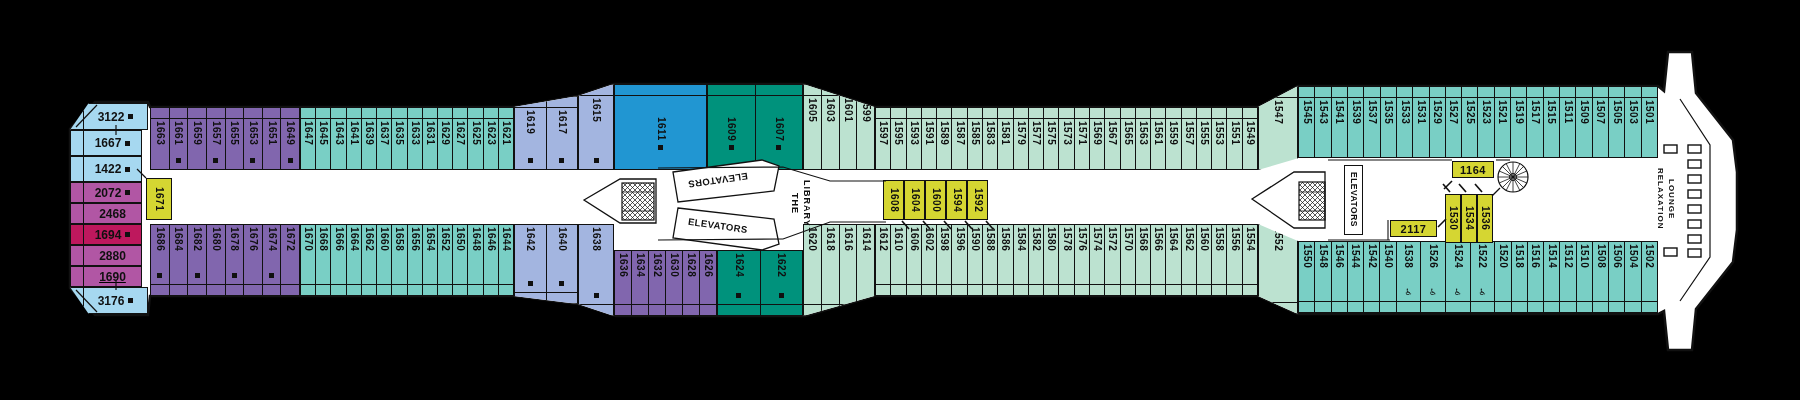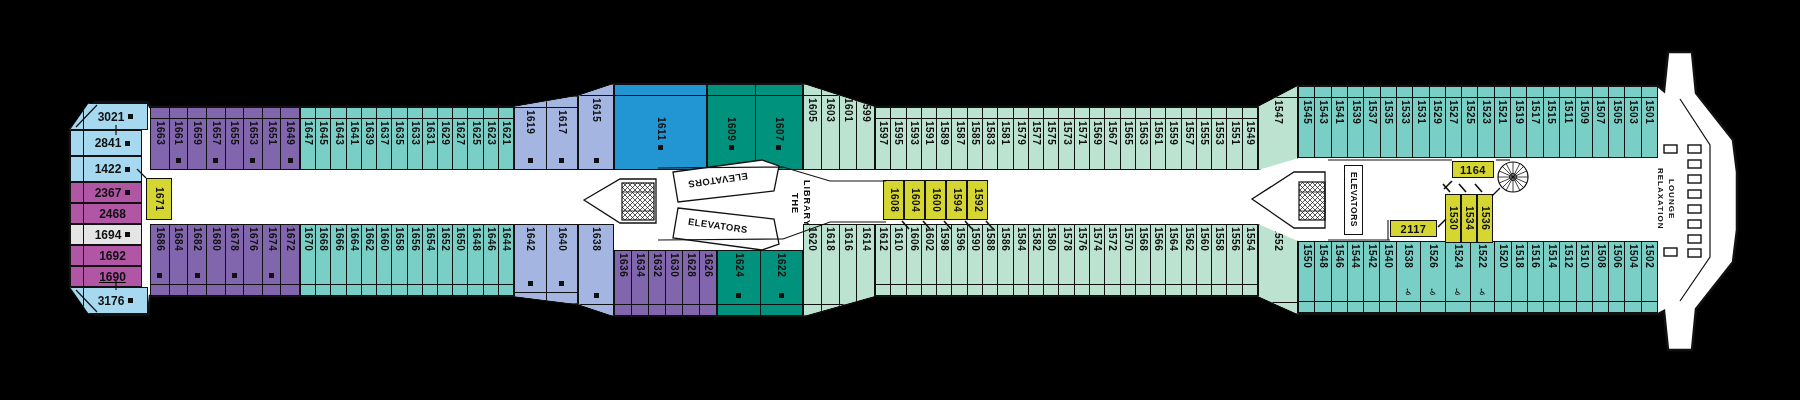--- a/index.html
+++ b/index.html
@@ -1095,62 +1095,62 @@
         <div class="cab" style="background: rgb(121, 207, 197);">
           <div class="nw">
             <span class="vn">1502</span>
           </div>
           <div class="bal"></div>
         </div>
       </div>
       <div class="suite" style="left: 70px; top: 103px; width: 78px; height: 27px; background: rgb(166, 216, 240); clip-path: polygon(24% 0px, 100% 0px, 100% 100%, 0px 100%);">
         <div class="balL"></div>
         <div class="slbl">
-          <span>3021</span>
+          <span>3122</span>
           <span class="sq"></span>
         </div>
       </div>
       <div class="suite" style="left: 70px; top: 130px; width: 72px; height: 26px; background: rgb(166, 216, 240);">
         <div class="balL"></div>
         <div class="slbl">
-          <span>2841</span>
+          <span>1667</span>
           <span class="sq"></span>
         </div>
       </div>
       <div class="suite" style="left: 70px; top: 156px; width: 72px; height: 26px; background: rgb(166, 216, 240);">
         <div class="balL"></div>
         <div class="slbl">
           <span>1422</span>
           <span class="sq"></span>
         </div>
       </div>
       <div class="suite" style="left: 70px; top: 182px; width: 72px; height: 21px; background: rgb(177, 86, 164);">
         <div class="balL"></div>
         <div class="slbl">
-          <span>2367</span>
+          <span>2072</span>
           <span class="sq"></span>
         </div>
       </div>
       <div class="suite" style="left: 70px; top: 203px; width: 72px; height: 21px; background: rgb(177, 86, 164);">
         <div class="balL"></div>
         <div class="slbl">
           <span>2468</span>
         </div>
       </div>
-      <div class="suite" style="left: 70px; top: 224px; width: 72px; height: 21px; background: #e5e5e5;">
+      <div class="suite" style="left: 70px; top: 224px; width: 72px; height: 21px; background: #be185d;">
         <div class="balL"></div>
         <div class="slbl">
           <span>1694</span>
           <span class="sq"></span>
         </div>
       </div>
       <div class="suite" style="left: 70px; top: 245px; width: 72px; height: 21px; background: rgb(177, 86, 164);">
         <div class="balL"></div>
         <div class="slbl">
-          <span>1692</span>
+          <span>2880</span>
         </div>
       </div>
       <div class="suite" style="left: 70px; top: 266px; width: 72px; height: 21px; background: rgb(177, 86, 164); text-decoration: underline;">
         <div class="balL"></div>
         <div class="slbl">
           <span>1690</span>
         </div>
       </div>
       <div class="suite" style="left: 70px; top: 287px; width: 78px; height: 27px; background: rgb(166, 216, 240); clip-path: polygon(0px 0px, 100% 0px, 100% 100%, 24% 100%);">
         <div class="balL"></div>

